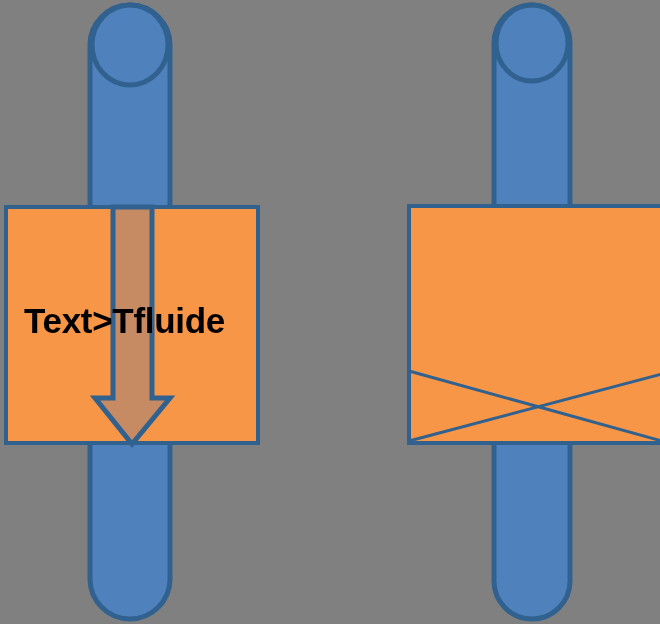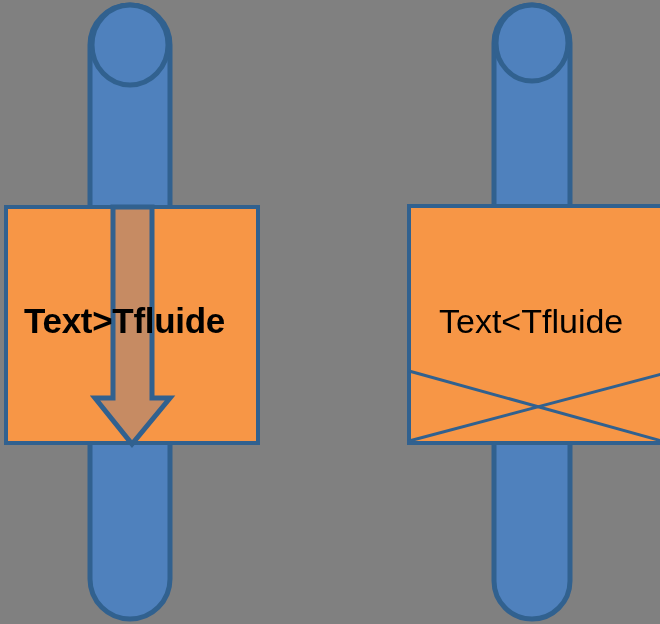--- a/index.html
+++ b/index.html
@@ -73,15 +73,14 @@
     <rect x="409" y="206" width="253" height="237" fill="#F79646" stroke="#31618F" stroke-width="4"></rect>
 
     <g>
       <line x1="409" y1="371" x2="662" y2="441" stroke="#31618F" stroke-width="3"></line>
       <line x1="409" y1="441" x2="662" y2="374" stroke="#31618F" stroke-width="3"></line>
     </g>
   </svg>
 
   <div class="panel-label" id="label-left">Text&gt;Tfluide</div>
 
-  <div class="panel-label" id="label-right">Text&lt;Tfluide</div>
 
 </div>
 
 </body></html>

